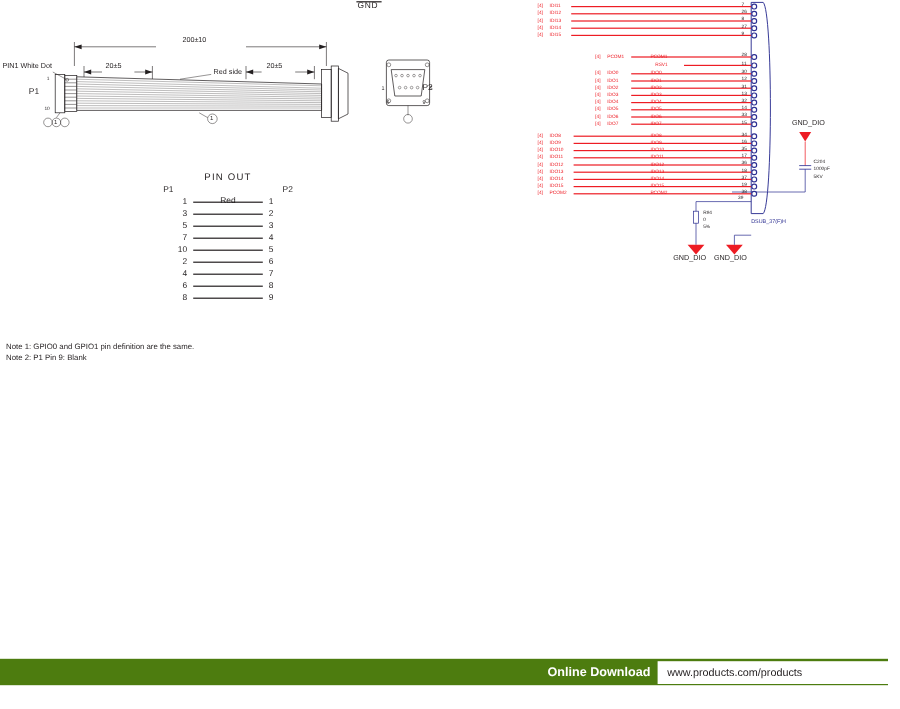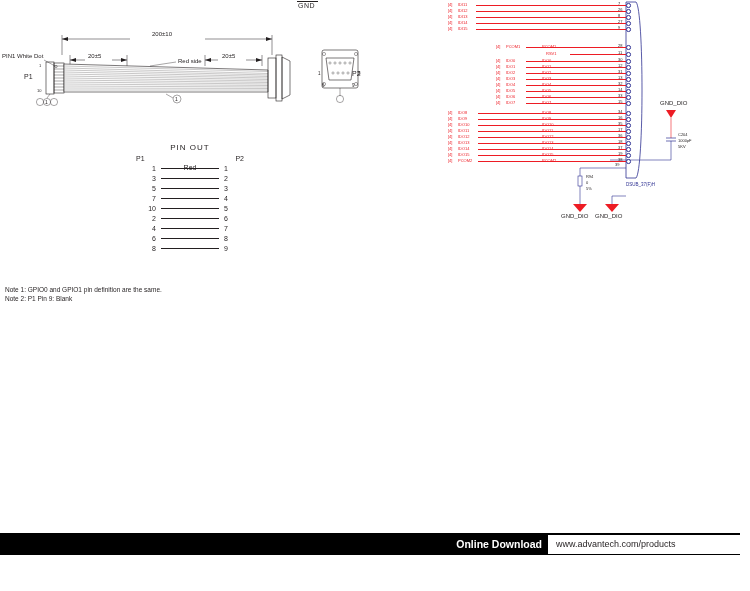--- a/index.html
+++ b/index.html
@@ -33,21 +33,21 @@
   
   #notes{left:5px;top:285px;font-size:6.5px;line-height:9px;}
 
   
   #schematic{left:430px;top:0px;width:320px;height:220px;}
   .sig{font-size:4px;color:#ed1c24;font-family:"Liberation Sans",sans-serif;white-space:nowrap;}
   .num{font-size:4px;color:#231f20;}
   .pin-dot{position:absolute;width:2.6px;height:2.6px;border:0.5px solid #2e3192;border-radius:50%;background:#fff;}
 
   
-  #footer{left:0;bottom:36px;width:740px;height:22px;background:#000000;}
+  #footer{left:0;bottom:20px;width:740px;height:22px;background:#4d7c0f;}
   #footer-inner{position:absolute;right:0;top:0;height:22px;display:flex;align-items:center;}
   #od-label{color:#ffffff;font-weight:bold;font-size:10.5px;padding-right:6px;}
   #od-url{background:#ffffff;color:#231f20;font-size:9px;padding:3px 8px;width:176px;height:13px;display:flex;align-items:center;}
 </style>
 </head>
 <body>
 
 <div class="abs" id="cable-drawing">
 
   <div class="abs gnd-bar"></div>
@@ -455,15 +455,15 @@
   <div class="abs" style="left:131px;top:213px;">GND_DIO</div>
   <div class="abs" style="left:165px;top:213px;">GND_DIO</div>
 
   <div class="abs" style="left:196px;top:182px;font-size:4.5px;color:#2e3192;">DSUB_37(F)H</div>
   <div class="abs" style="left:185px;top:162px;font-size:4px;color:#231f20;">39</div>
 </div>
 
 <div class="abs" id="footer">
   <div id="footer-inner">
     <span id="od-label">Online Download</span>
-    <span id="od-url">www.advantech.com/products</span>
+    <span id="od-url">www.products.com/products</span>
   </div>
 </div>
 
 </body></html>

